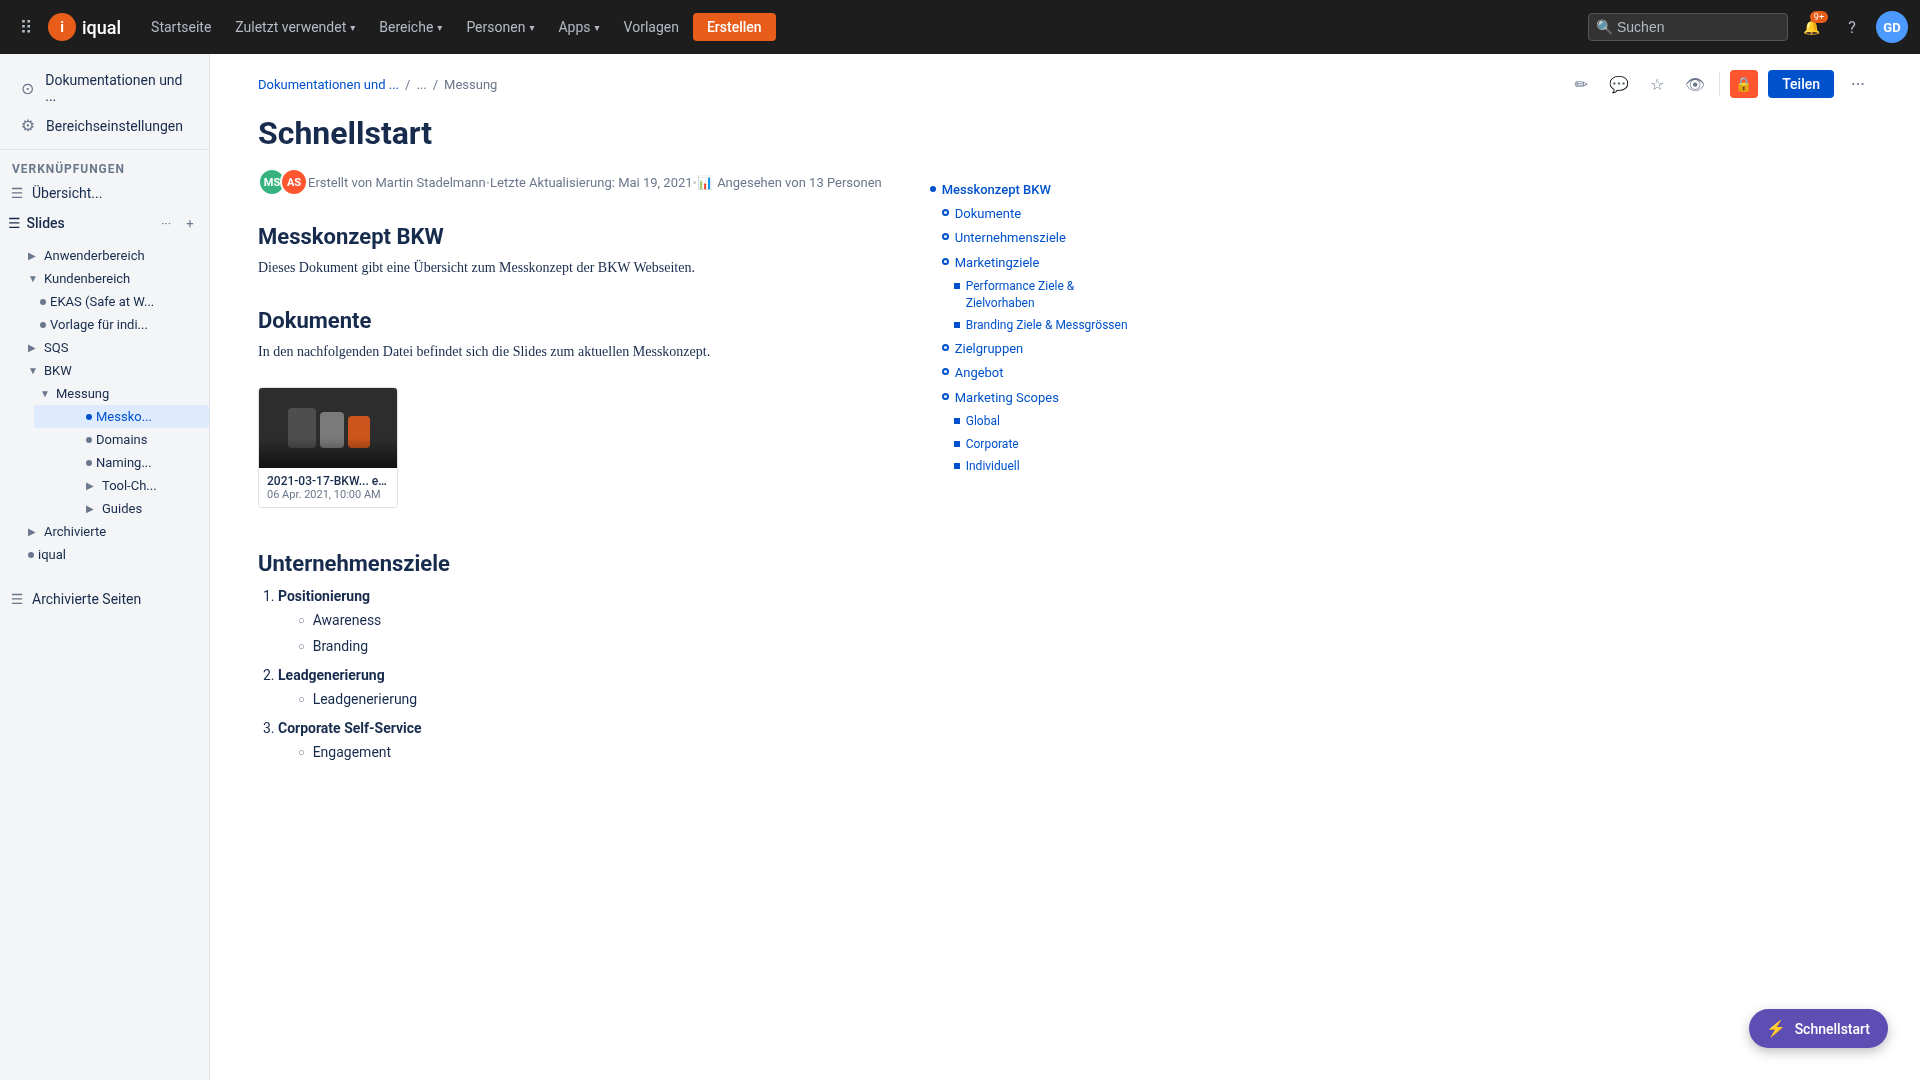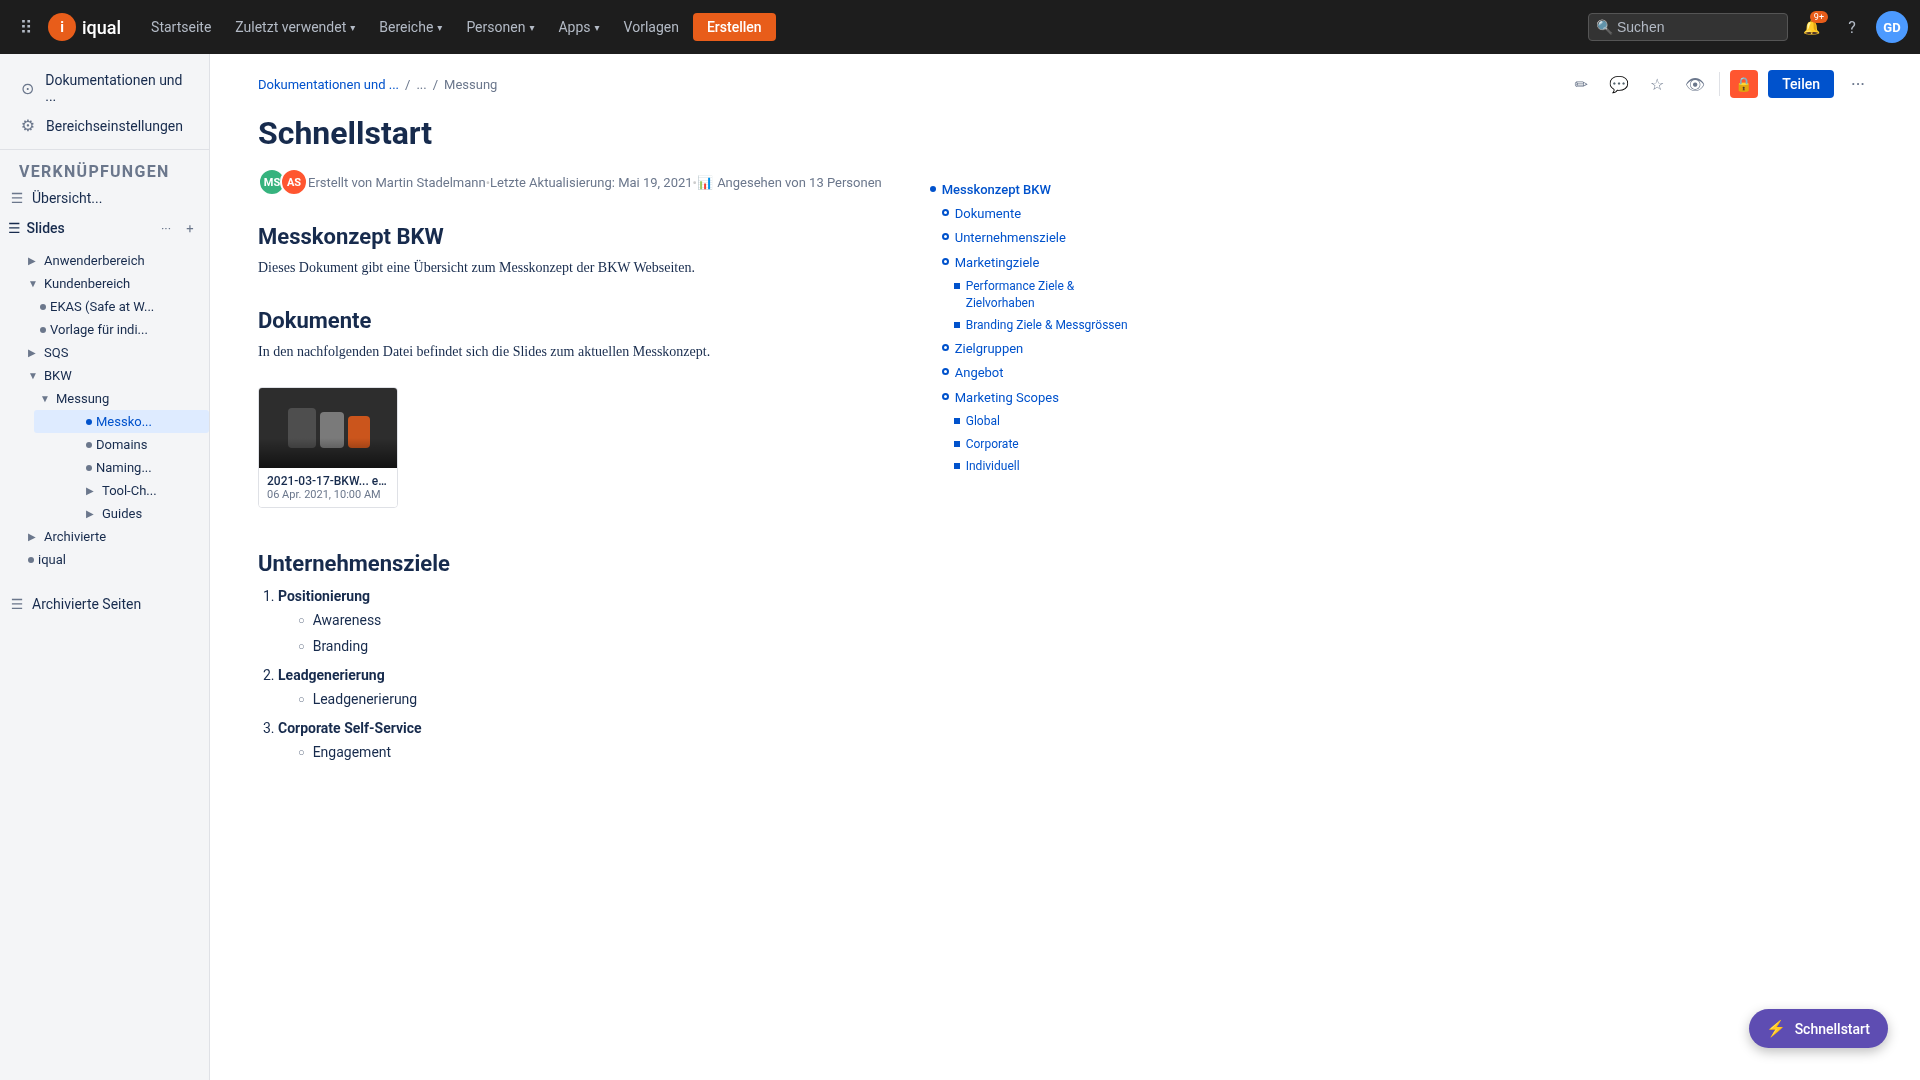--- a/index.html
+++ b/index.html
@@ -140,27 +140,26 @@
       padding: 6px 10px;
       border-radius: 4px;
       cursor: pointer;
       gap: 8px;
       color: #172b4d;
     }
     .sidebar-item .sidebar-icon { color: #6b778c; font-size: 16px; width: 20px; text-align: center; }
     .sidebar-item .sidebar-label { font-size: 14px; }
 
     .sidebar-section-label {
-      font-size: 16px;
+      font-size: 12px;
       font-weight: 700;
       color: #6b778c;
       text-transform: uppercase;
       letter-spacing: 0.08em;
       padding: 12px 12px 4px 12px;
-      margin-left: 7px;
     }
     .sidebar-nav-item {
       display: flex;
       align-items: center;
       padding: 5px 8px;
       border-radius: 4px;
       cursor: pointer;
       gap: 6px;
       color: #172b4d;
       font-size: 14px;

